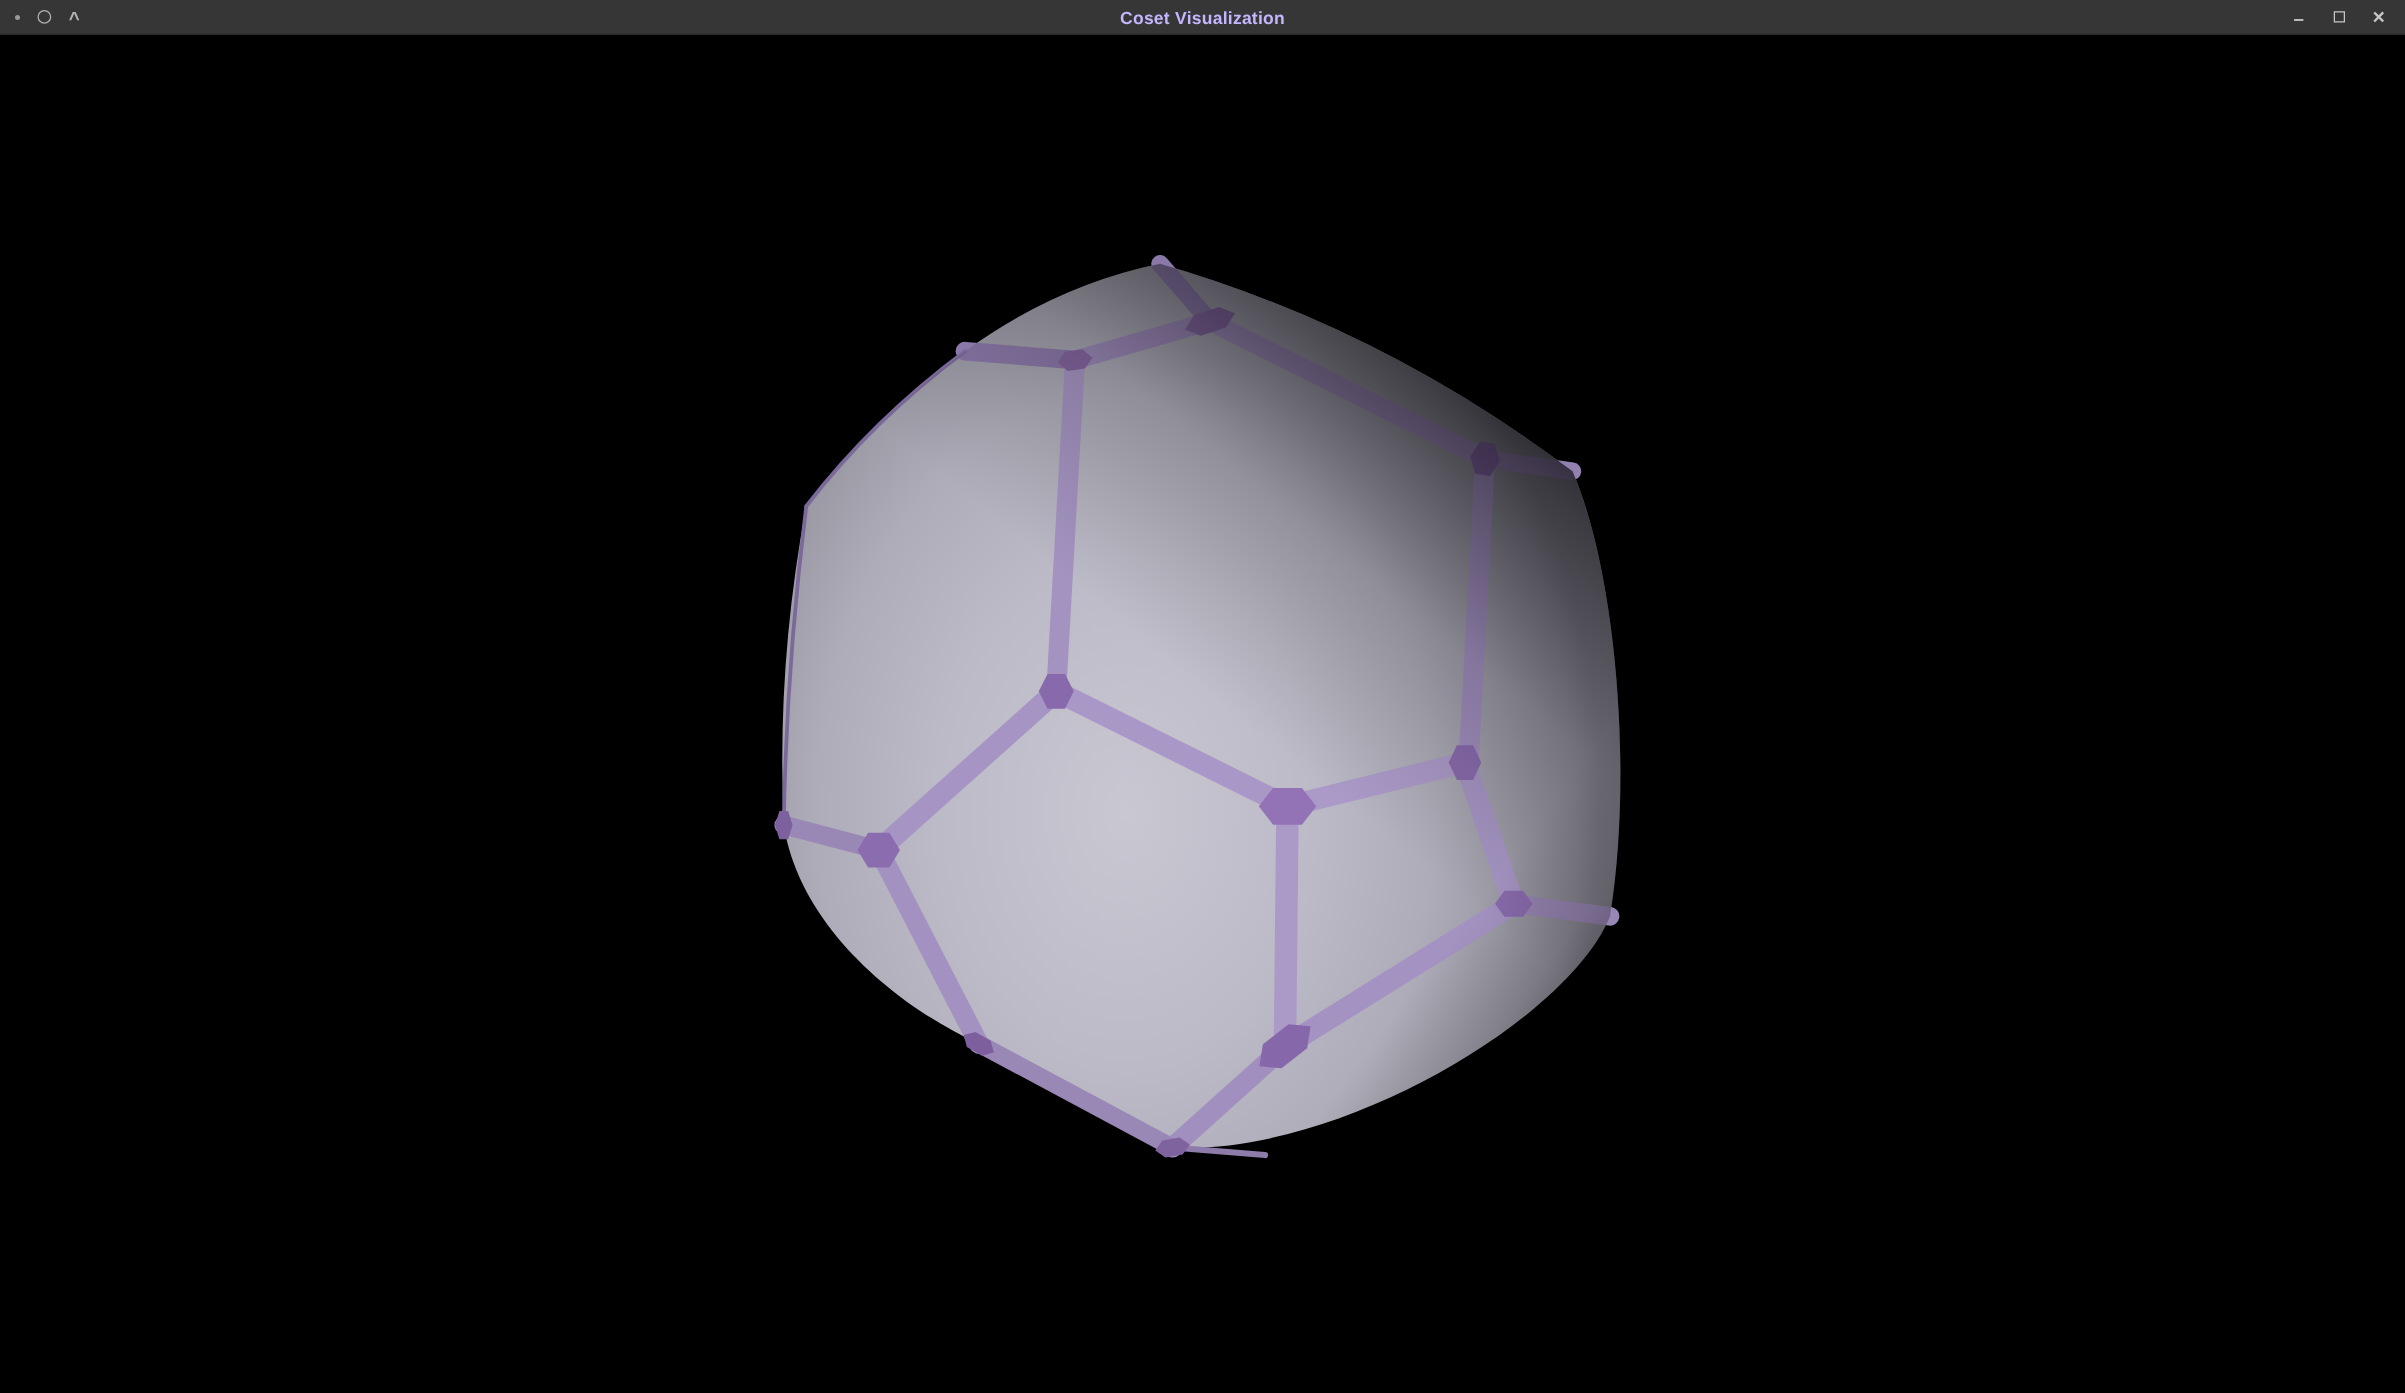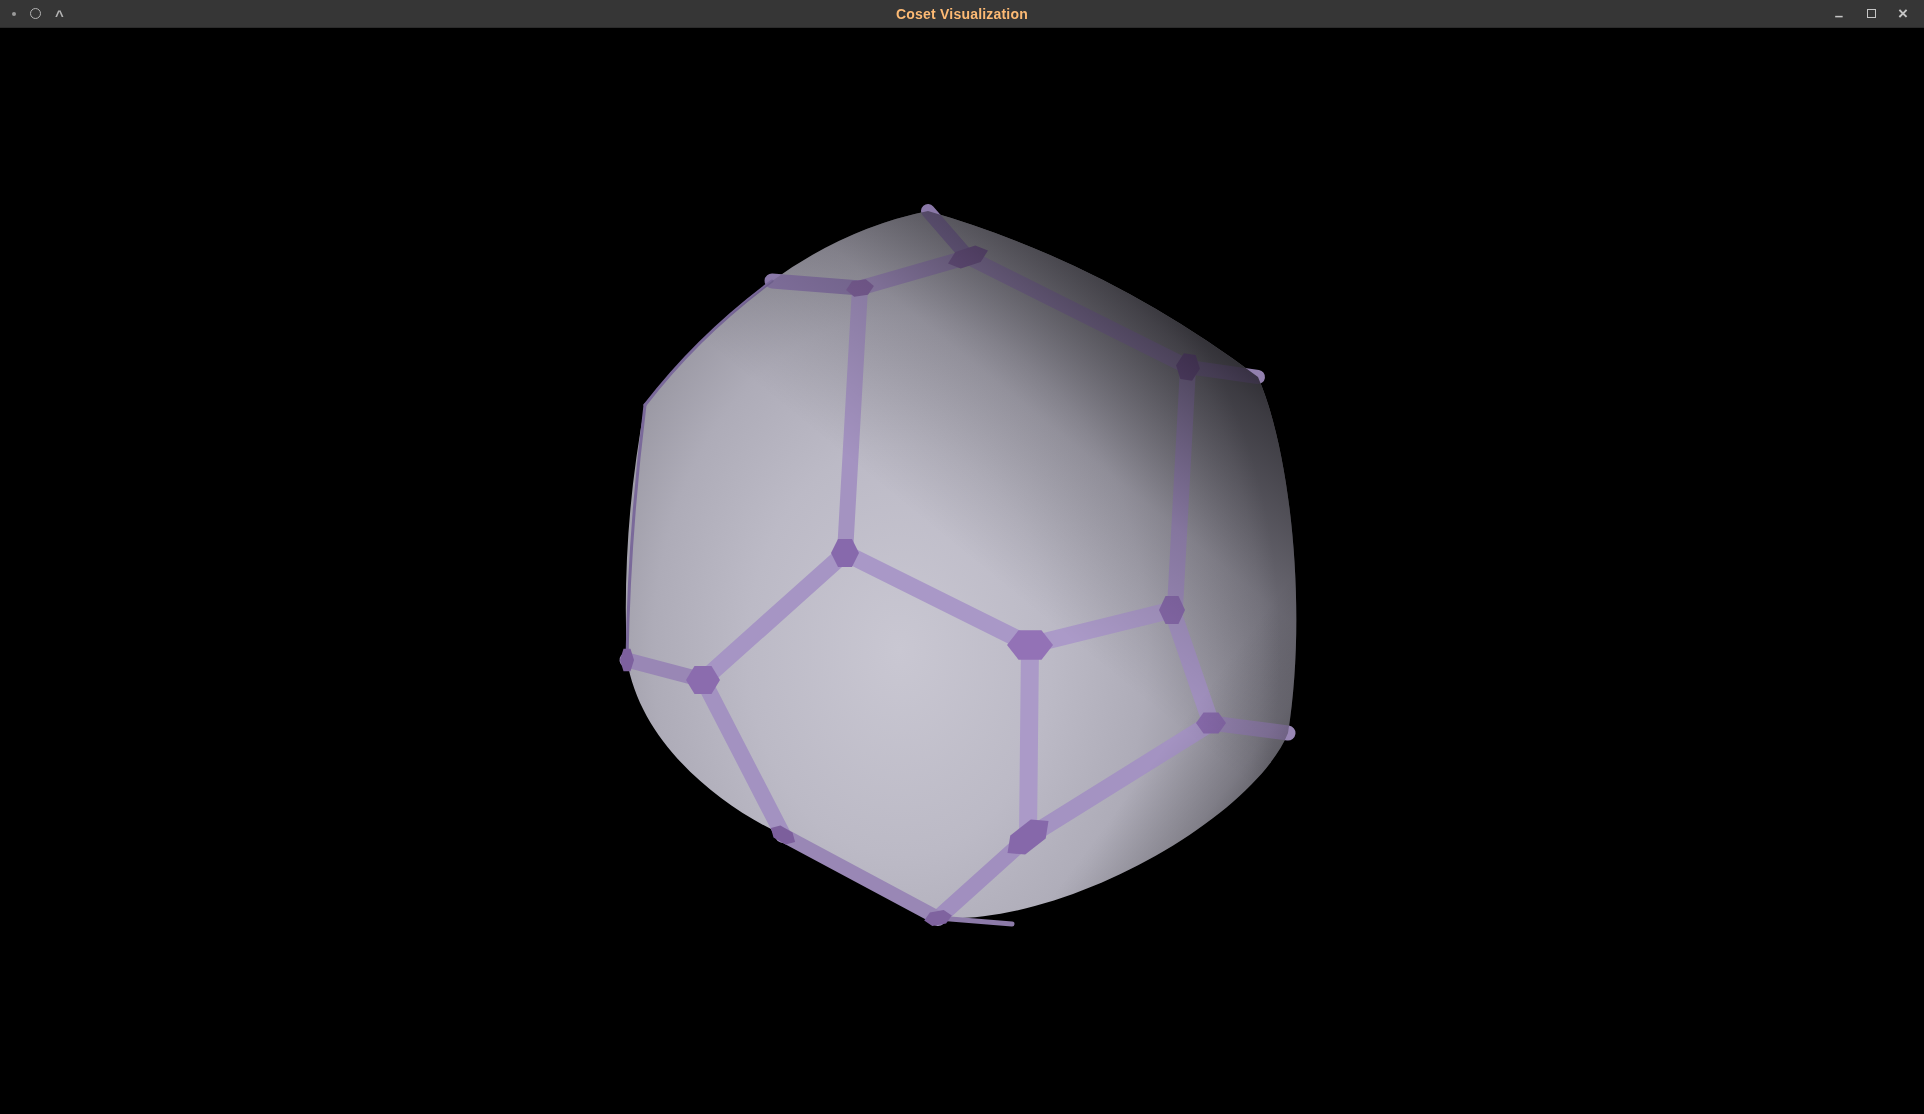--- a/index.html
+++ b/index.html
@@ -10,21 +10,21 @@
   .titlebar{position:absolute;left:0;top:0;width:1924px;height:27px;
     background:#363636;border-bottom:1px solid #2b2b2b;z-index:2;
     display:flex;align-items:center;}
   .tb-left{position:absolute;left:0;top:0;height:27px;display:flex;
     align-items:center;gap:14px;padding-left:12px;}
   .tb-dot{width:4px;height:4px;border-radius:50%;background:#9a9a9a;}
   .tb-ring{width:11px;height:11px;border-radius:50%;border:1.5px solid #b3b3b3;
     box-sizing:border-box;}
   .tb-chevron{color:#b3b3b3;font-size:15px;font-weight:bold;line-height:10px;
     transform:translateY(2px);}
-  .tb-title{width:100%;text-align:center;color:#fdba74;font-size:14px;
+  .tb-title{width:100%;text-align:center;color:#c4b5fd;font-size:14px;
     font-weight:bold;letter-spacing:.2px;}
   .tb-right{position:absolute;right:0;top:0;height:27px;display:flex;
     align-items:center;gap:10px;padding-right:10px;}
   .tb-btn{width:22px;height:22px;display:flex;align-items:center;
     justify-content:center;color:#c6c6c6;cursor:default;}
   .tb-min{font-size:15px;font-weight:bold;transform:translateY(2px);}
   .tb-max-box{width:9px;height:9px;border:1.5px solid #c6c6c6;box-sizing:border-box;}
   .tb-close{font-size:17px;font-weight:bold;}
 
   

